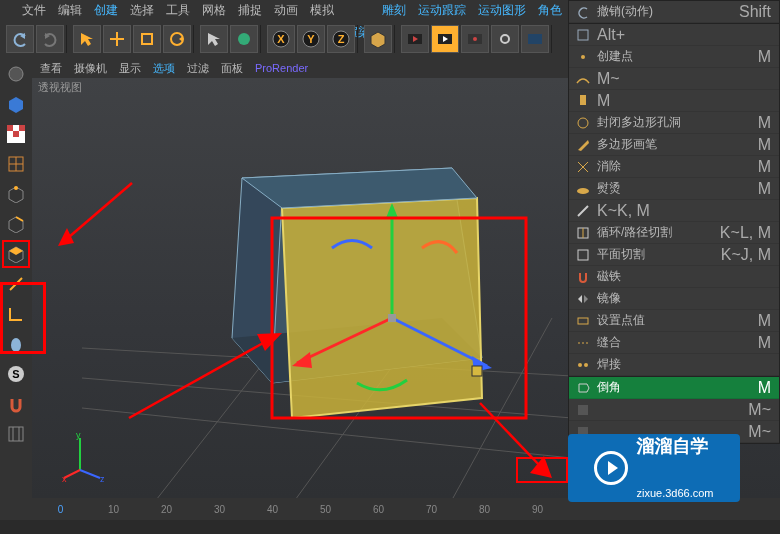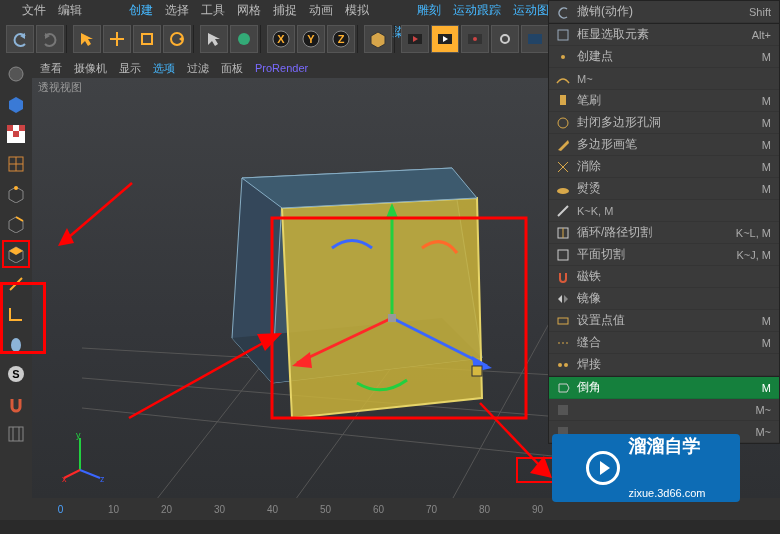--- a/index.html
+++ b/index.html
@@ -12,52 +12,52 @@
   .icon { width: 18px; height: 18px; }
   .main { display: flex; height: 440px; }
   .left-tools { width: 32px; background: #333; display: flex; flex-direction: column; gap: 2px; padding: 2px; }
   .left-tools .lt-btn { width: 28px; height: 28px; background: #333; display: flex; align-items: center; justify-content: center; cursor: pointer; border: 1px solid transparent; }
   .left-tools .lt-btn.hl { border: 2px solid #ff0000; }
   .viewport-area { flex: 1; position: relative; background: #3a3a3a; }
   .viewport-tabs { height: 20px; background: #333; display: flex; align-items: center; padding-left: 8px; gap: 12px; font-size: 11px; }
   .viewport-tabs span { cursor: pointer; }
   .viewport { position: absolute; top: 20px; left: 0; right: 0; bottom: 0; background: linear-gradient(#404245 0%, #34363a 60%, #2e3033 100%); overflow: hidden; }
   .vp-title { position: absolute; top: 2px; left: 6px; font-size: 11px; color: #999; }
-  .context-menu { position: absolute; right: 0; top: 0; width: 232px; background: #3a3a3a; border: 1px solid #222; z-index: 10; }
+  .context-menu { position: absolute; right: 0; top: 0; width: 212px; background: #3a3a3a; border: 1px solid #222; z-index: 10; }
   .ctx-item { display: flex; align-items: center; height: 22px; padding: 0 6px; gap: 6px; cursor: pointer; border-bottom: 1px solid rgba(0,0,0,0.1); }
   .ctx-item.highlight { background: #15803d; color: #fff; }
   .ctx-icon { width: 16px; height: 16px; flex-shrink: 0; display: flex; align-items: center; justify-content: center; }
   .ctx-label { flex: 1; font-size: 12px; white-space: nowrap; }
-  .ctx-shortcut { font-size: 11px; color: #aaa; padding-right: 2px; text-align: right; }
+  .ctx-shortcut { font-size: 16px; color: #aaa; padding-right: 2px; text-align: right; }
   .ctx-item.highlight .ctx-shortcut { color: #fff; }
   .timeline { height: 22px; background: #333; display: flex; align-items: center; font-size: 10px; position: relative; padding-left: 34px; }
   .tick { width: 53px; text-align: center; color: #888; }
   .tick.active { color: #4da3ff; }
-  .watermark { position: absolute; right: 40px; bottom: 32px; width: 188px; height: 68px; background: #0d6cb5; border-radius: 4px; display: flex; align-items: center; justify-content: center; z-index: 20; gap: 8px; }
+  .watermark { position: absolute; right: 40px; bottom: 32px; width: 172px; height: 68px; background: #0d6cb5; border-radius: 4px; display: flex; align-items: center; justify-content: center; z-index: 20; gap: 8px; }
   .play-icon { width: 34px; height: 34px; border: 3px solid #fff; border-radius: 50%; display: flex; align-items: center; justify-content: center; }
   .play-icon::after { content: ""; border-left: 10px solid #fff; border-top: 7px solid transparent; border-bottom: 7px solid transparent; margin-left: 3px; }
   .wm-text { color: #fff; display: flex; flex-direction: column; line-height: 1.2; }
   .wm-text .cn { font-size: 18px; font-weight: bold; }
   .wm-text .url { font-size: 11px; margin-top: 29px; }
   
   .cube-svg { position: absolute; top: 40px; left: 50px; }
   .axis-gizmo { position: absolute; left: 30px; bottom: 16px; }
   .annot { stroke: #ff0000; fill: none; }
   .arrow-line { stroke: #ff0000; stroke-width: 2.5; fill: none; }
   .arrow-head { fill: #ff0000; }
   .mag-icon { position: absolute; right: 8px; top: 200px; width: 22px; height: 22px; border: 2px solid #ddd; border-radius: 50%; }
   .left-annot-box { position: absolute; left: 0; top: 282px; width: 46px; height: 72px; border: 3px solid #ff0000; pointer-events: none; z-index: 15; }
 </style>
 </head>
 <body>
 
 <div class="menubar">
     <span>文件</span>
     <span>编辑</span>
-    <span style="color: rgb(70, 184, 255); margin-left: 35px;">创建</span>
+    <span style="color: rgb(70, 184, 255);">创建</span>
     <span>选择</span>
     <span>工具</span>
     <span>网格</span>
     <span>捕捉</span>
     <span>动画</span>
     <span>模拟</span>
     <span style="color: rgb(70, 184, 255); margin-top: 44px;">渲染</span>
     <span style="color: rgb(70, 184, 255);">雕刻</span>
     <span style="color: rgb(70, 184, 255);">运动跟踪</span>
     <span style="color: rgb(70, 184, 255);">运动图形</span>
@@ -338,21 +338,20 @@
       <div class="ctx-label">撤销(动作)</div>
       <div class="ctx-shortcut">Shift</div>
     </div>
     <div style="height: 1px; background: rgb(34, 34, 34);"></div>
     <div class="ctx-item">
       <div class="ctx-icon">
         <svg width="16" height="16" viewBox="0 0 16 16">
           <rect x="3" y="3" width="10" height="10" fill="none" stroke="#9ab"></rect>
         </svg>
       </div>
-      <div class="ctx-label">框显选取元素</div>
       <div class="ctx-shortcut">Alt+</div>
     </div>
     <div class="ctx-item">
       <div class="ctx-icon">
         <svg width="16" height="16" viewBox="0 0 16 16">
           <circle cx="8" cy="8" r="2" fill="#d8a84a"></circle>
         </svg>
       </div>
       <div class="ctx-label">创建点</div>
       <div class="ctx-shortcut">M</div>
@@ -364,21 +363,20 @@
         </svg>
       </div>
       <div class="ctx-shortcut">M~</div>
     </div>
     <div class="ctx-item">
       <div class="ctx-icon">
         <svg width="16" height="16" viewBox="0 0 16 16">
           <rect x="5" y="2" width="6" height="10" fill="#d8a84a"></rect>
         </svg>
       </div>
-      <div class="ctx-label">笔刷</div>
       <div class="ctx-shortcut">M</div>
     </div>
     <div class="ctx-item">
       <div class="ctx-icon">
         <svg width="16" height="16" viewBox="0 0 16 16">
           <circle cx="8" cy="8" r="5" fill="none" stroke="#d8a84a"></circle>
         </svg>
       </div>
       <div class="ctx-label">封闭多边形孔洞</div>
       <div class="ctx-shortcut">M</div>

